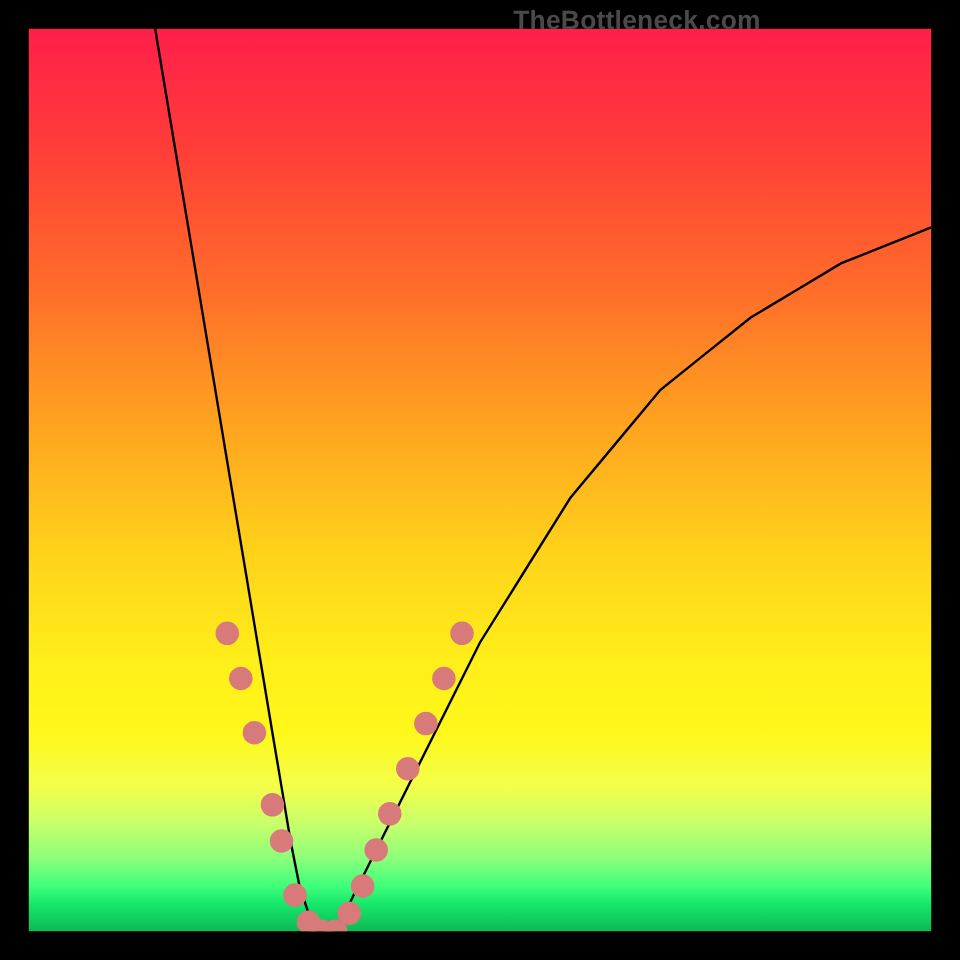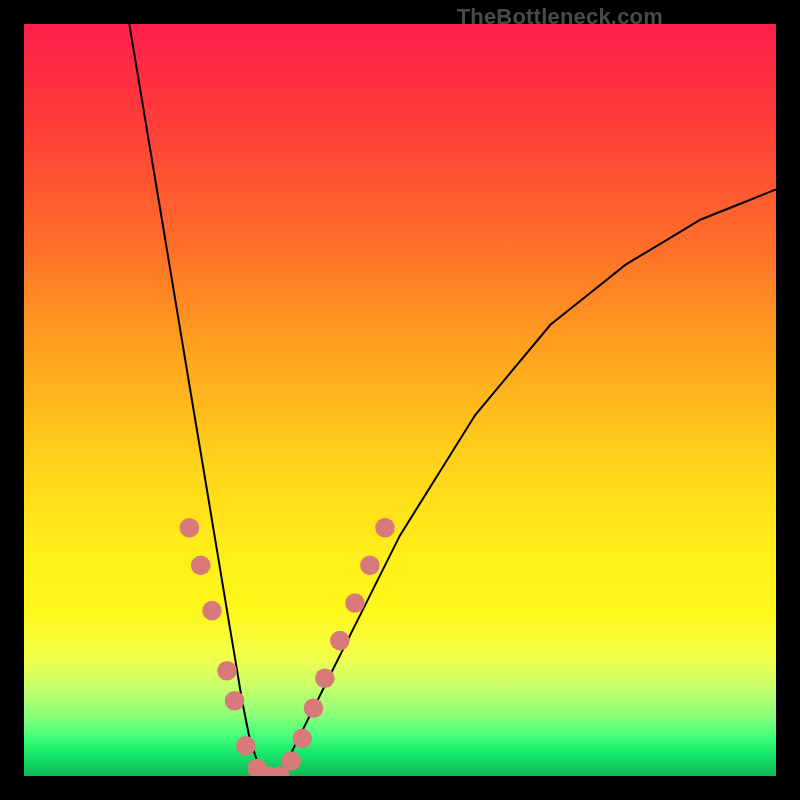--- a/index.html
+++ b/index.html
@@ -11,21 +11,20 @@
     font-family: Arial, Helvetica, sans-serif;
     overflow: hidden;
   }
   .frame {
     position: absolute;
     left: 0;
     top: 0;
     width: 644px;
     height: 800px;
     background: #000;
-    padding-left: 29px;
   }
   .plot {
     position: absolute;
     left: 24px;
     top: 24px;
     width: 752px;
     height: 752px;
     background: linear-gradient(to bottom,
       #ff1f4b 0%,
       #ff3a3a 12%,

